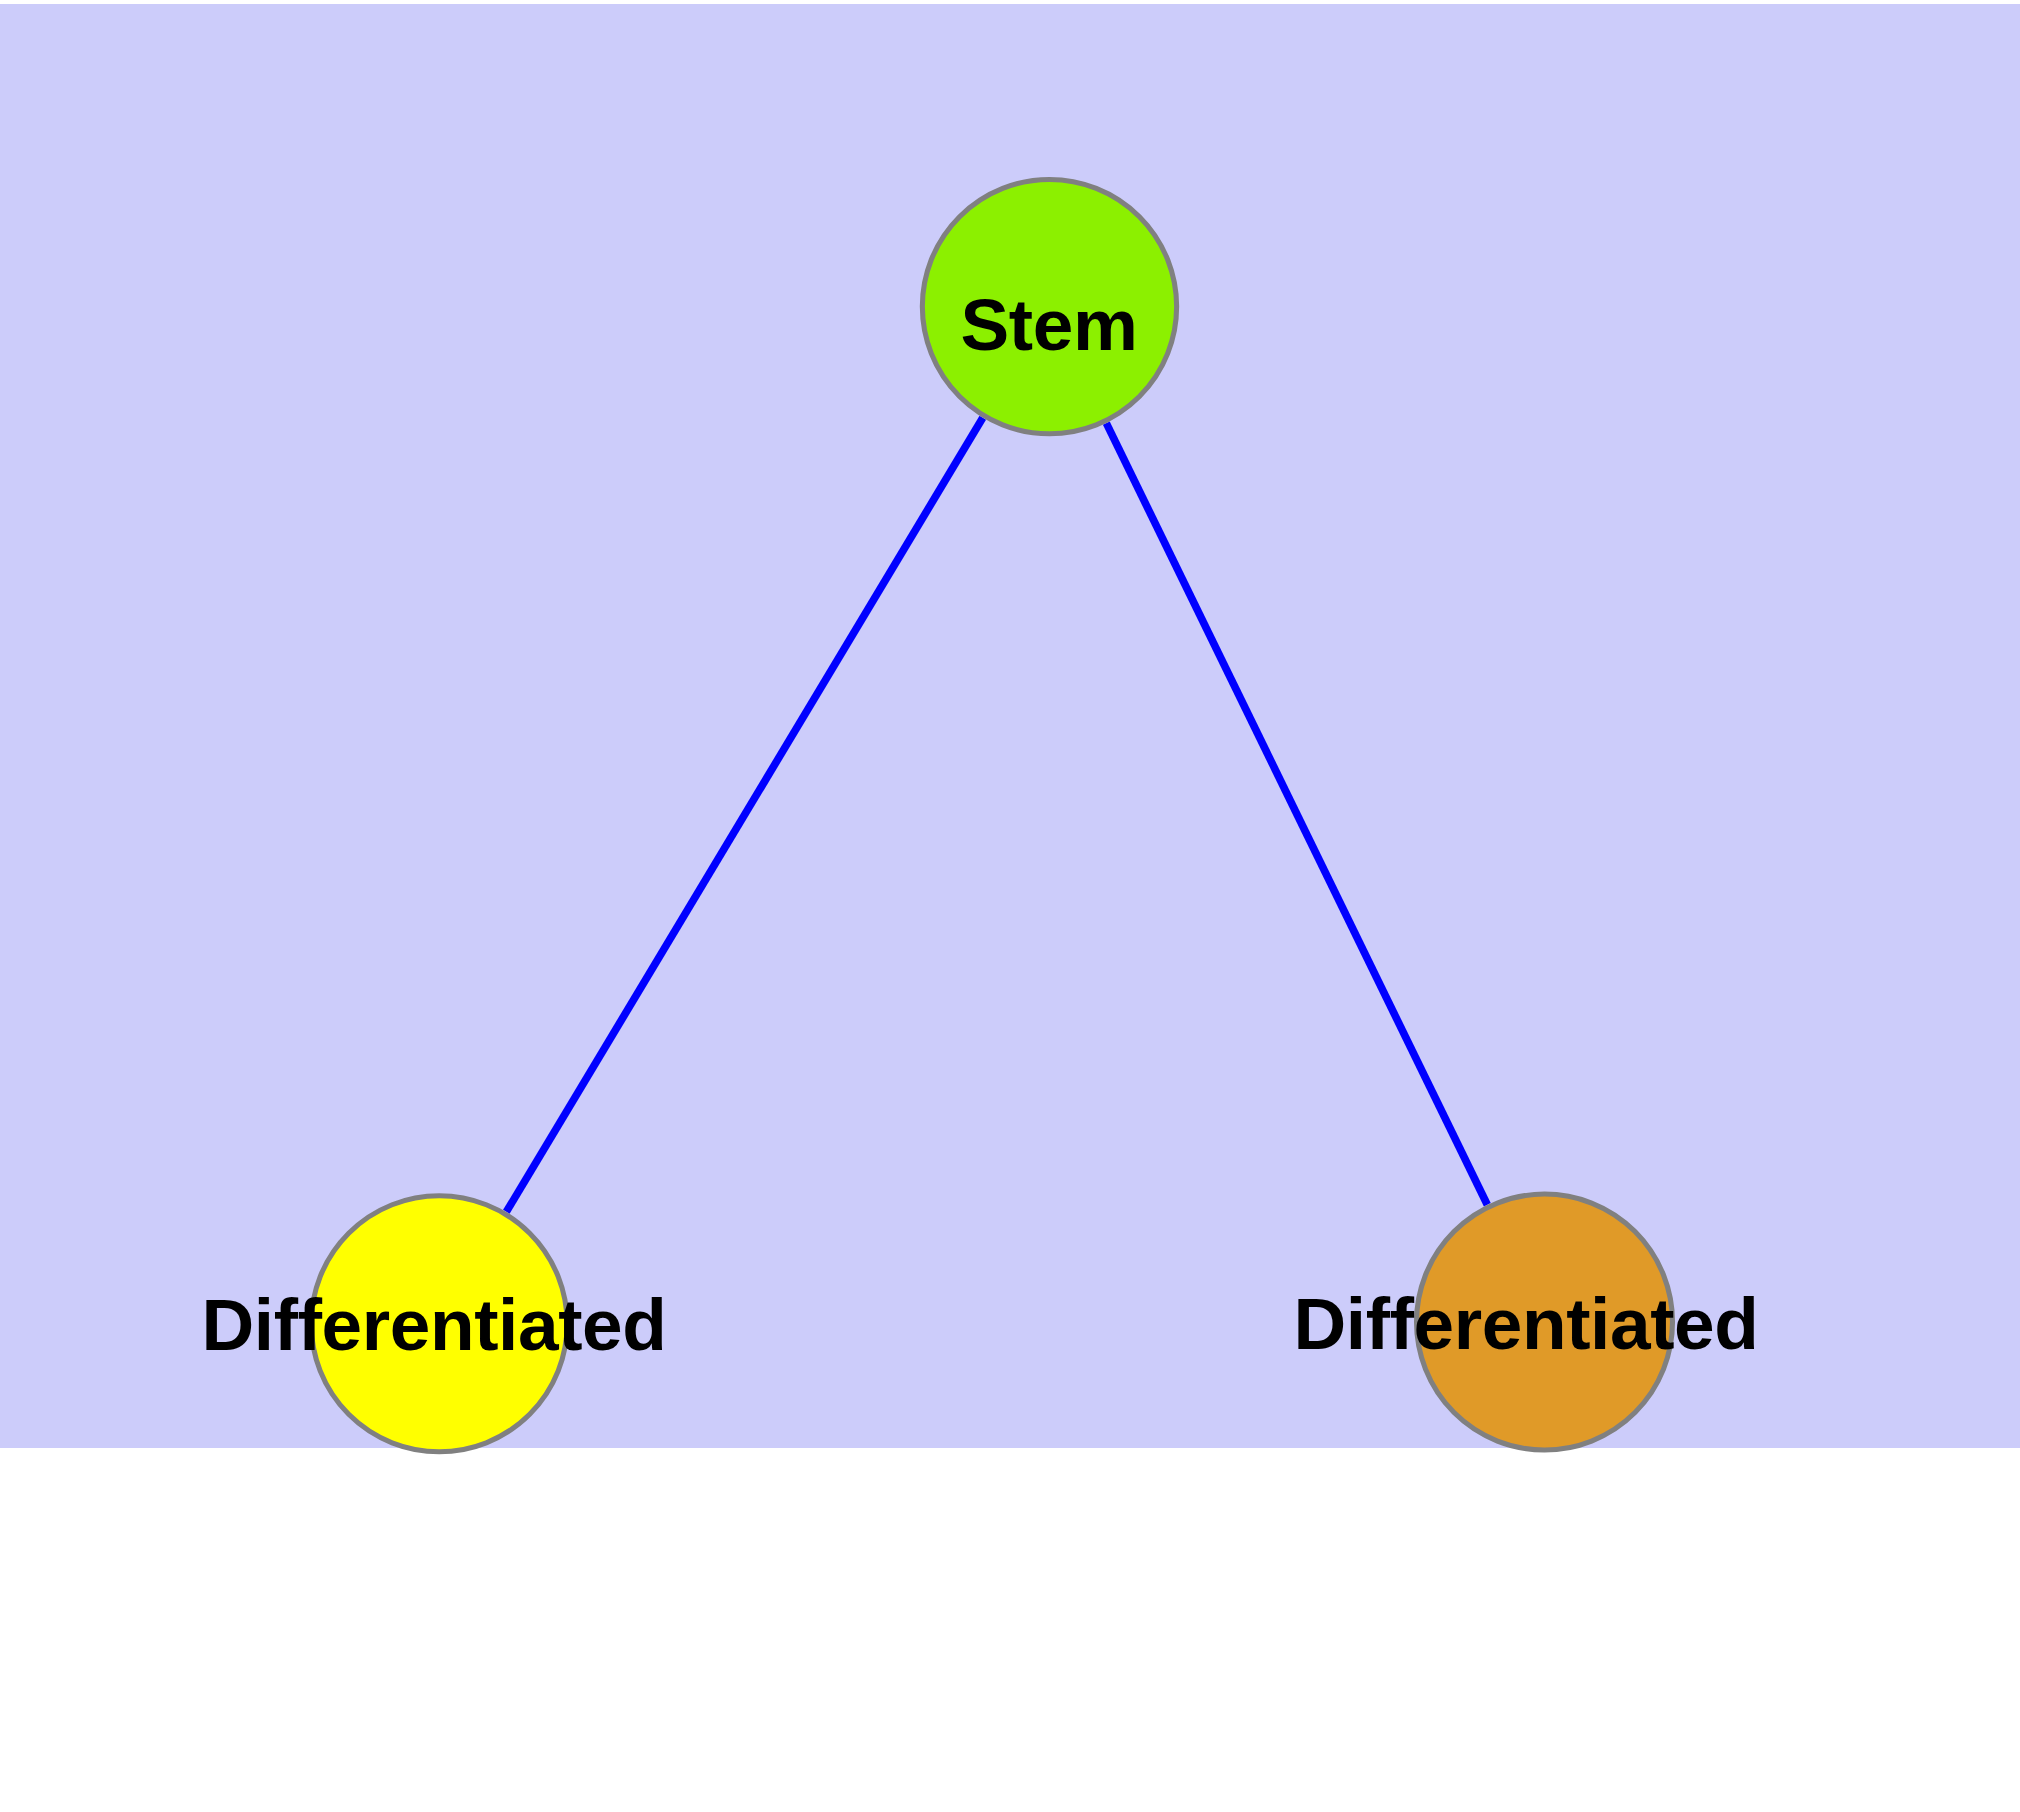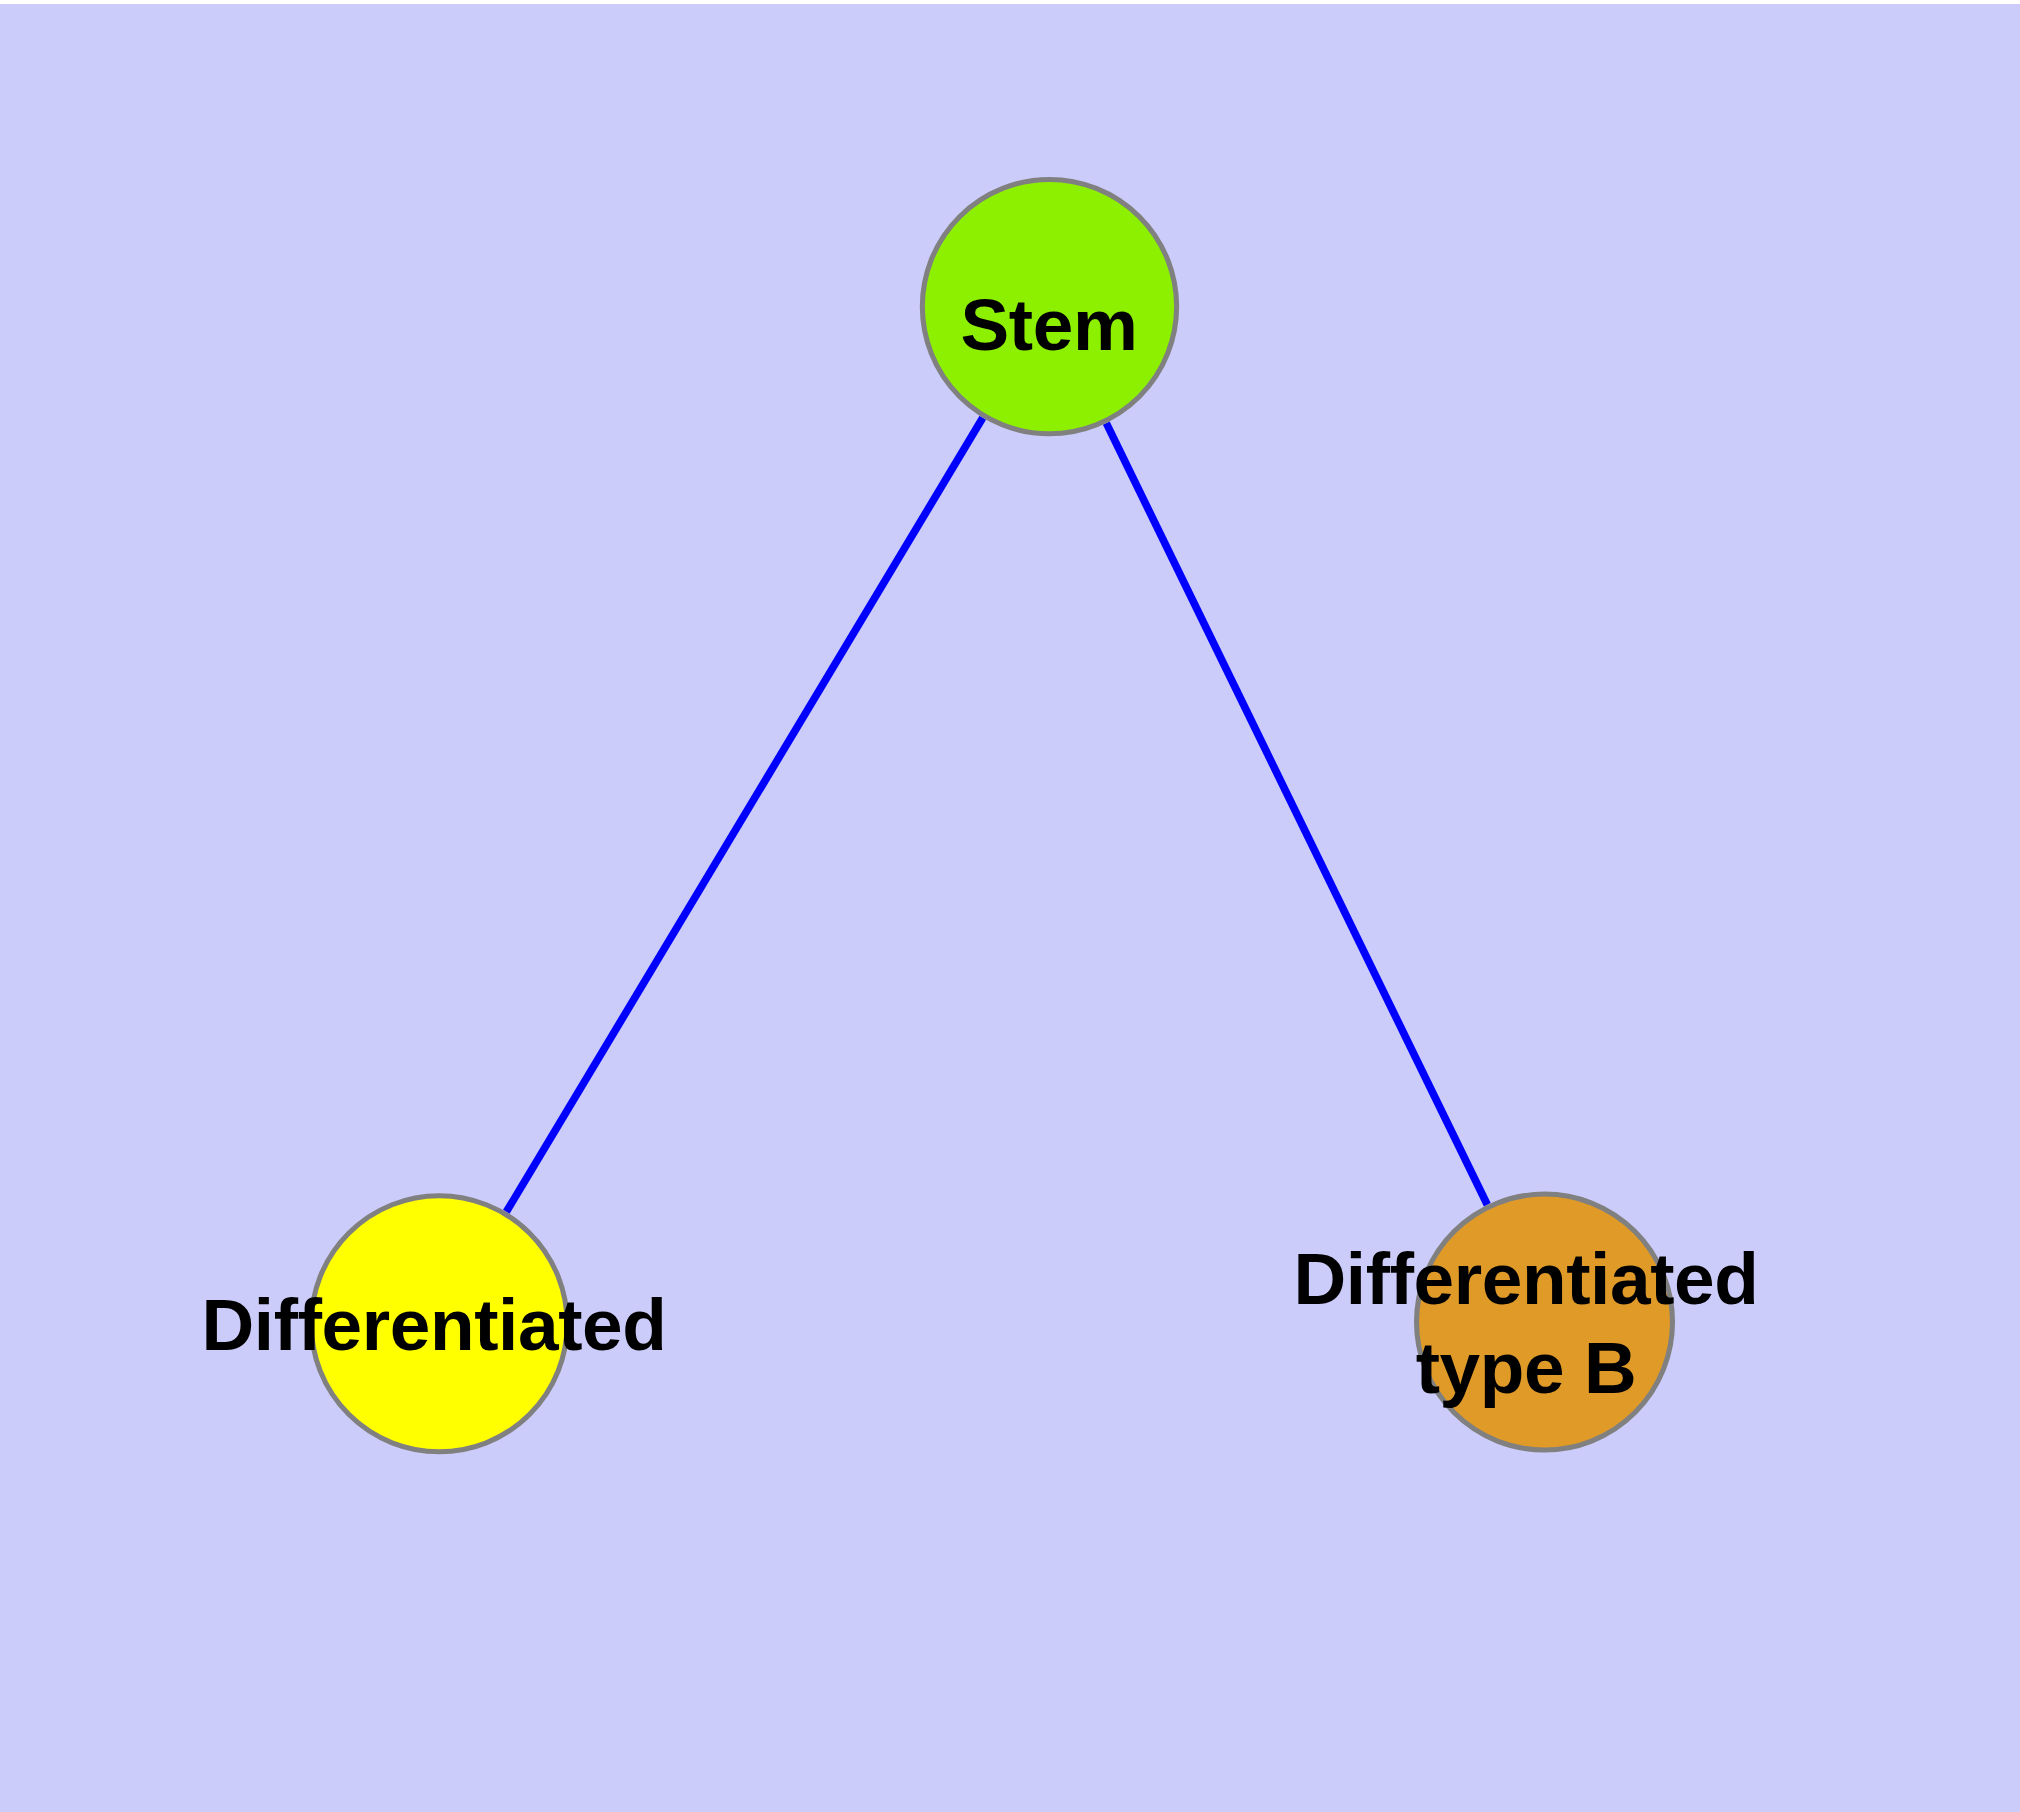--- a/index.html
+++ b/index.html
@@ -13,21 +13,21 @@
     height: 1812px;
     overflow: hidden;
     background: #ffffff;
     font-family: "Liberation Sans", sans-serif;
   }
   #plot-area {
     position: absolute;
     left: 0;
     top: 4.2px;
     width: 2021px;
-    height: 1808px;
+    height: 1444px;
     background: #ccccfa;
   }
   #graph-svg {
     position: absolute;
     left: 0;
     top: 0;
     width: 2021px;
     height: 1808px;
   }
   .node-label {
@@ -67,18 +67,17 @@
     <div class="node-label" style="left:1049px; top:320px;">
       <div>Stem</div>
     </div>
 
     <div class="node-label" style="left:434px; top:1320px;">
       <div>Differentiated</div>
     </div>
 
     <div class="node-label" style="left:1526px; top:1319px;">
       <div>Differentiated</div>
-      <div>type B</div>
     </div>
 
   </div>
 </div>
 
 
 </body></html>

